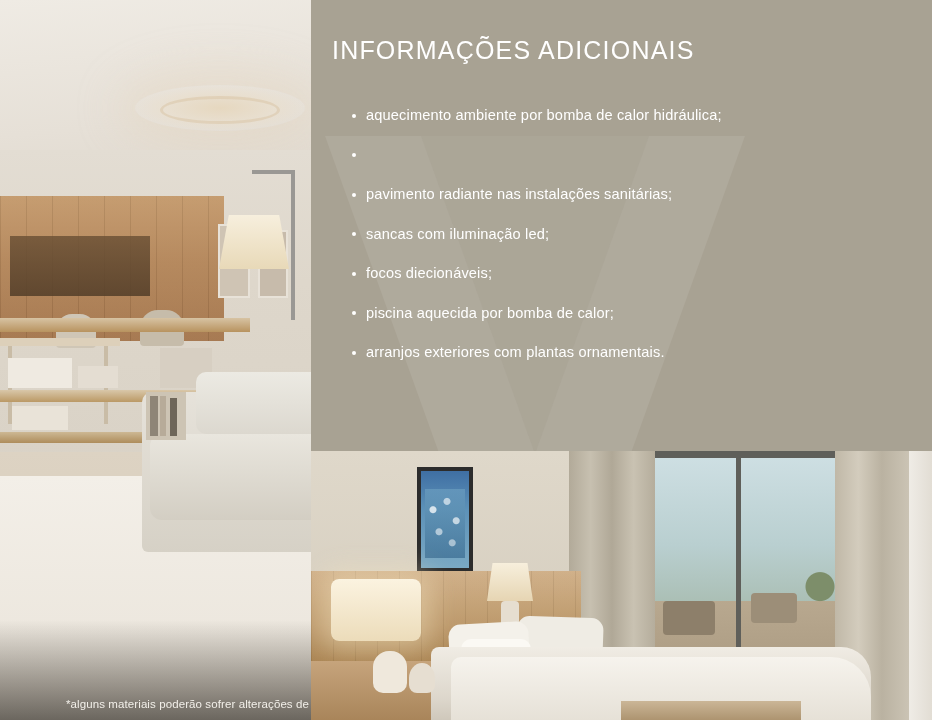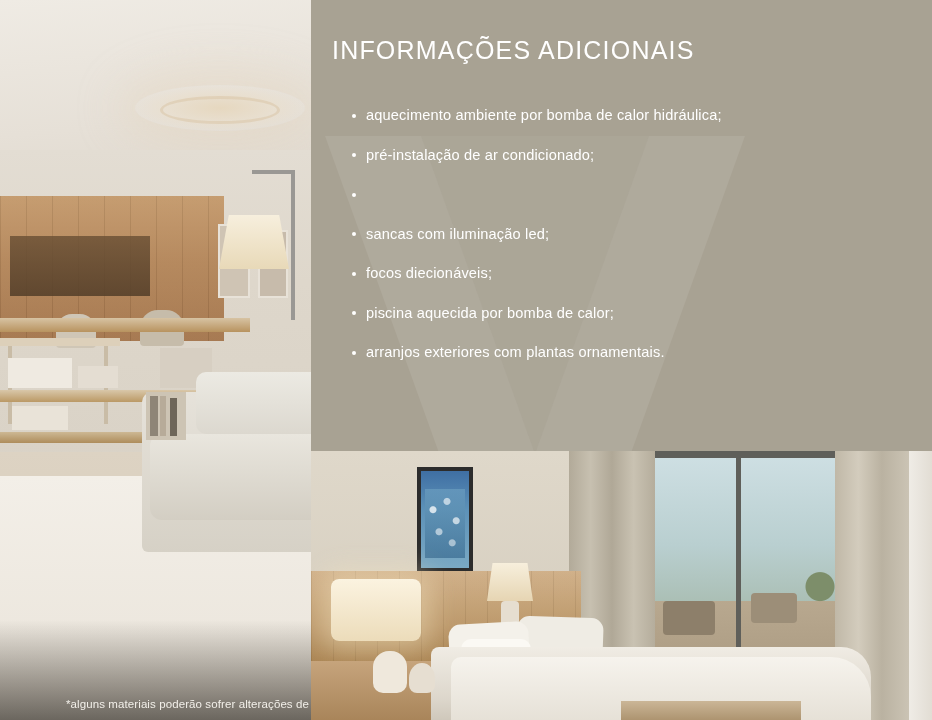--- a/index.html
+++ b/index.html
@@ -353,22 +353,22 @@
   <div class="panel">
     <div class="watermark">
       <svg width="420" height="584" viewBox="0 0 420 584" aria-hidden="true">
         <polygon points="0,0 420,0 210,584" fill="#ffffff" opacity="0.085"></polygon>
         <polygon points="96,0 324,0 210,318" fill="#a8a293" opacity="0.55"></polygon>
       </svg>
     </div>
     <div class="panel-title">INFORMAÇÕES ADICIONAIS</div>
     <ul class="bullets">
       <li><span class="dot"></span><span>aquecimento ambiente por bomba de calor hidráulica;</span></li>
-      <li><span class="dot"></span><span>pré-instalação de ar condicionado;</span></li>
       <li><span class="dot"></span></li>
+      <li><span class="dot"></span><span>pavimento radiante nas instalações sanitárias;</span></li>
       <li><span class="dot"></span><span>sancas com iluminação led;</span></li>
       <li><span class="dot"></span><span>focos diecionáveis;</span></li>
       <li><span class="dot"></span><span>piscina aquecida por bomba de calor;</span></li>
       <li><span class="dot"></span><span>arranjos exteriores com plantas ornamentais.</span></li>
     </ul>
   </div>
 
   <div class="bed-photo">
     <div class="bp-wall"></div>
     <div class="bp-wall-left"></div>

